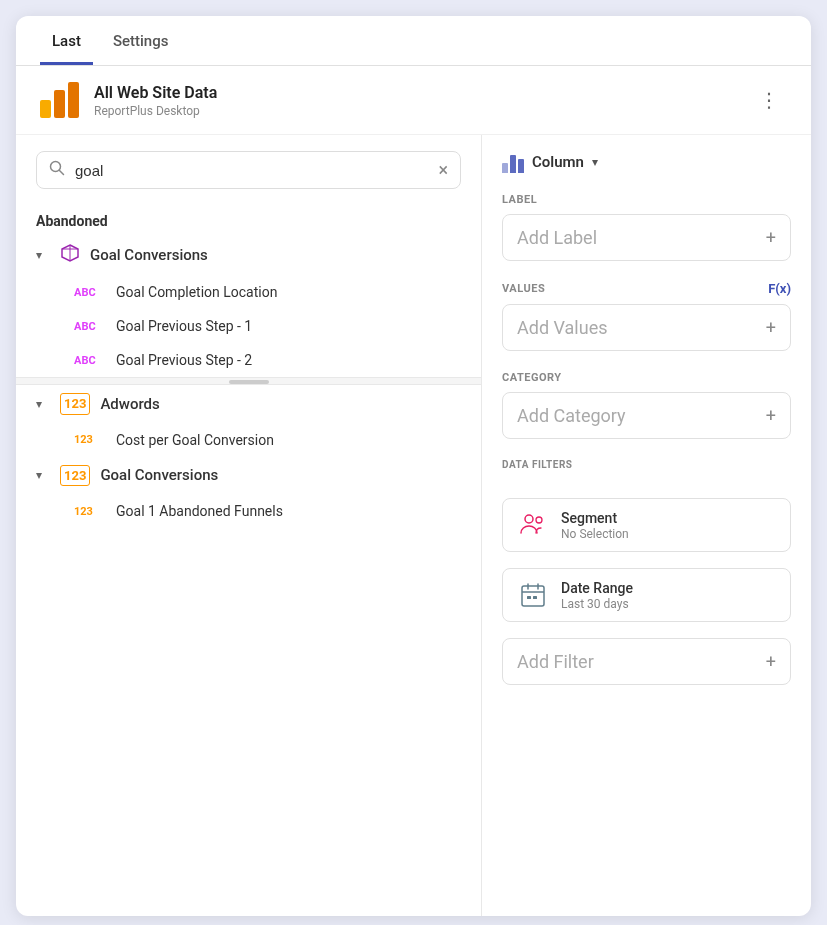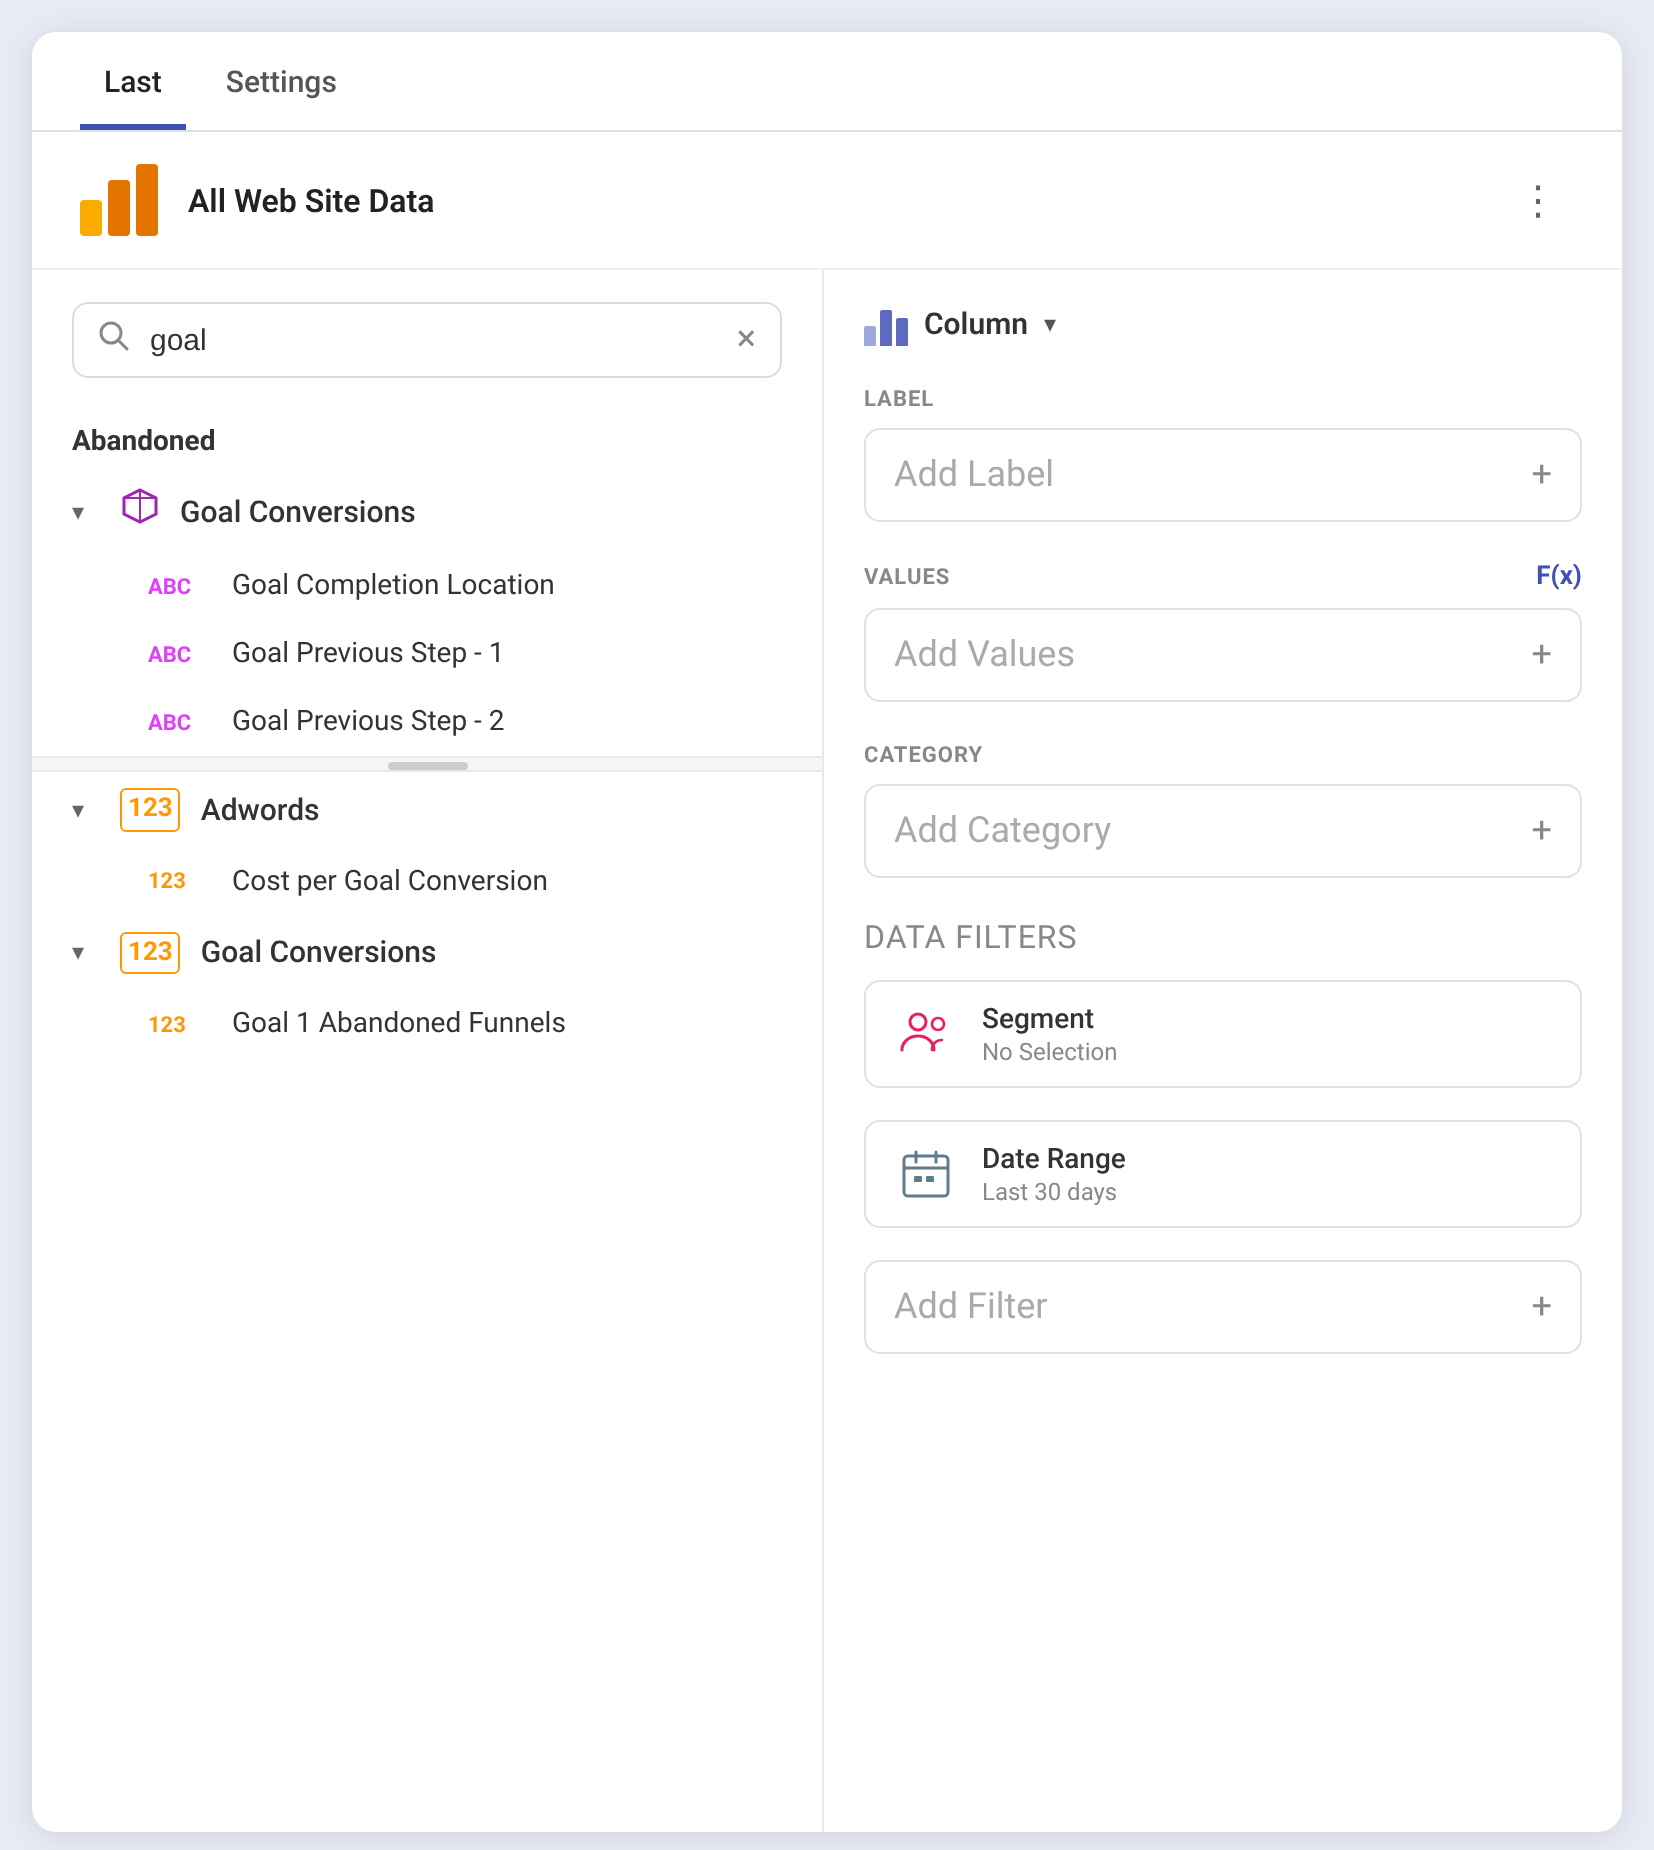--- a/index.html
+++ b/index.html
@@ -76,21 +76,21 @@
       line-height: 1;
     }
     
     .main-content {
       display: flex;
       flex: 1;
       overflow: hidden;
     }
     
     .left-panel {
-      width: 396px;
+      width: 466px;
       border-right: 1px solid #e8e8e8;
       display: flex;
       flex-direction: column;
       overflow: hidden;
     }
     
     .search-bar {
       display: flex;
       align-items: center;
       margin: 16px 20px;
@@ -273,25 +273,25 @@
       color: #aaa;
     }
     .add-icon {
       color: #888;
       font-size: 18px;
       line-height: 1;
     }
 
     
     .filters-label {
-      font-size: 16px;
-      font-weight: 400;
+      font-size: 10px;
+      font-weight: 700;
       color: #888;
       letter-spacing: 0.5px;
-      margin-bottom: 4px;
+      margin-bottom: 20px;
     }
     .filter-item {
       display: flex;
       align-items: flex-end;
       border: 1.5px solid #e0e0e0;
       border-radius: 8px;
       padding: 10px 14px;
       cursor: pointer;
       gap: 12px;
       background: #fff;
@@ -337,20 +337,21 @@
 
   <div class="datasource-header">
 
     <svg class="datasource-icon" viewBox="0 0 40 36" xmlns="http://www.w3.org/2000/svg">
       <rect x="0" y="18" width="11" height="18" rx="2" fill="#F9AB00"></rect>
       <rect x="14" y="8" width="11" height="28" rx="2" fill="#E37400"></rect>
       <rect x="28" y="0" width="11" height="36" rx="2" fill="#E37400"></rect>
     </svg>
     <div class="datasource-info">
       <div class="datasource-name">All Web Site Data</div>
+      <div class="datasource-sub">ReportPlus Desktop</div>
     </div>
     <div class="more-btn">⋮</div>
   </div>
 
   <div class="main-content">
 
     <div class="left-panel">
 
       <div class="search-bar">
         <span class="search-icon-wrap">

